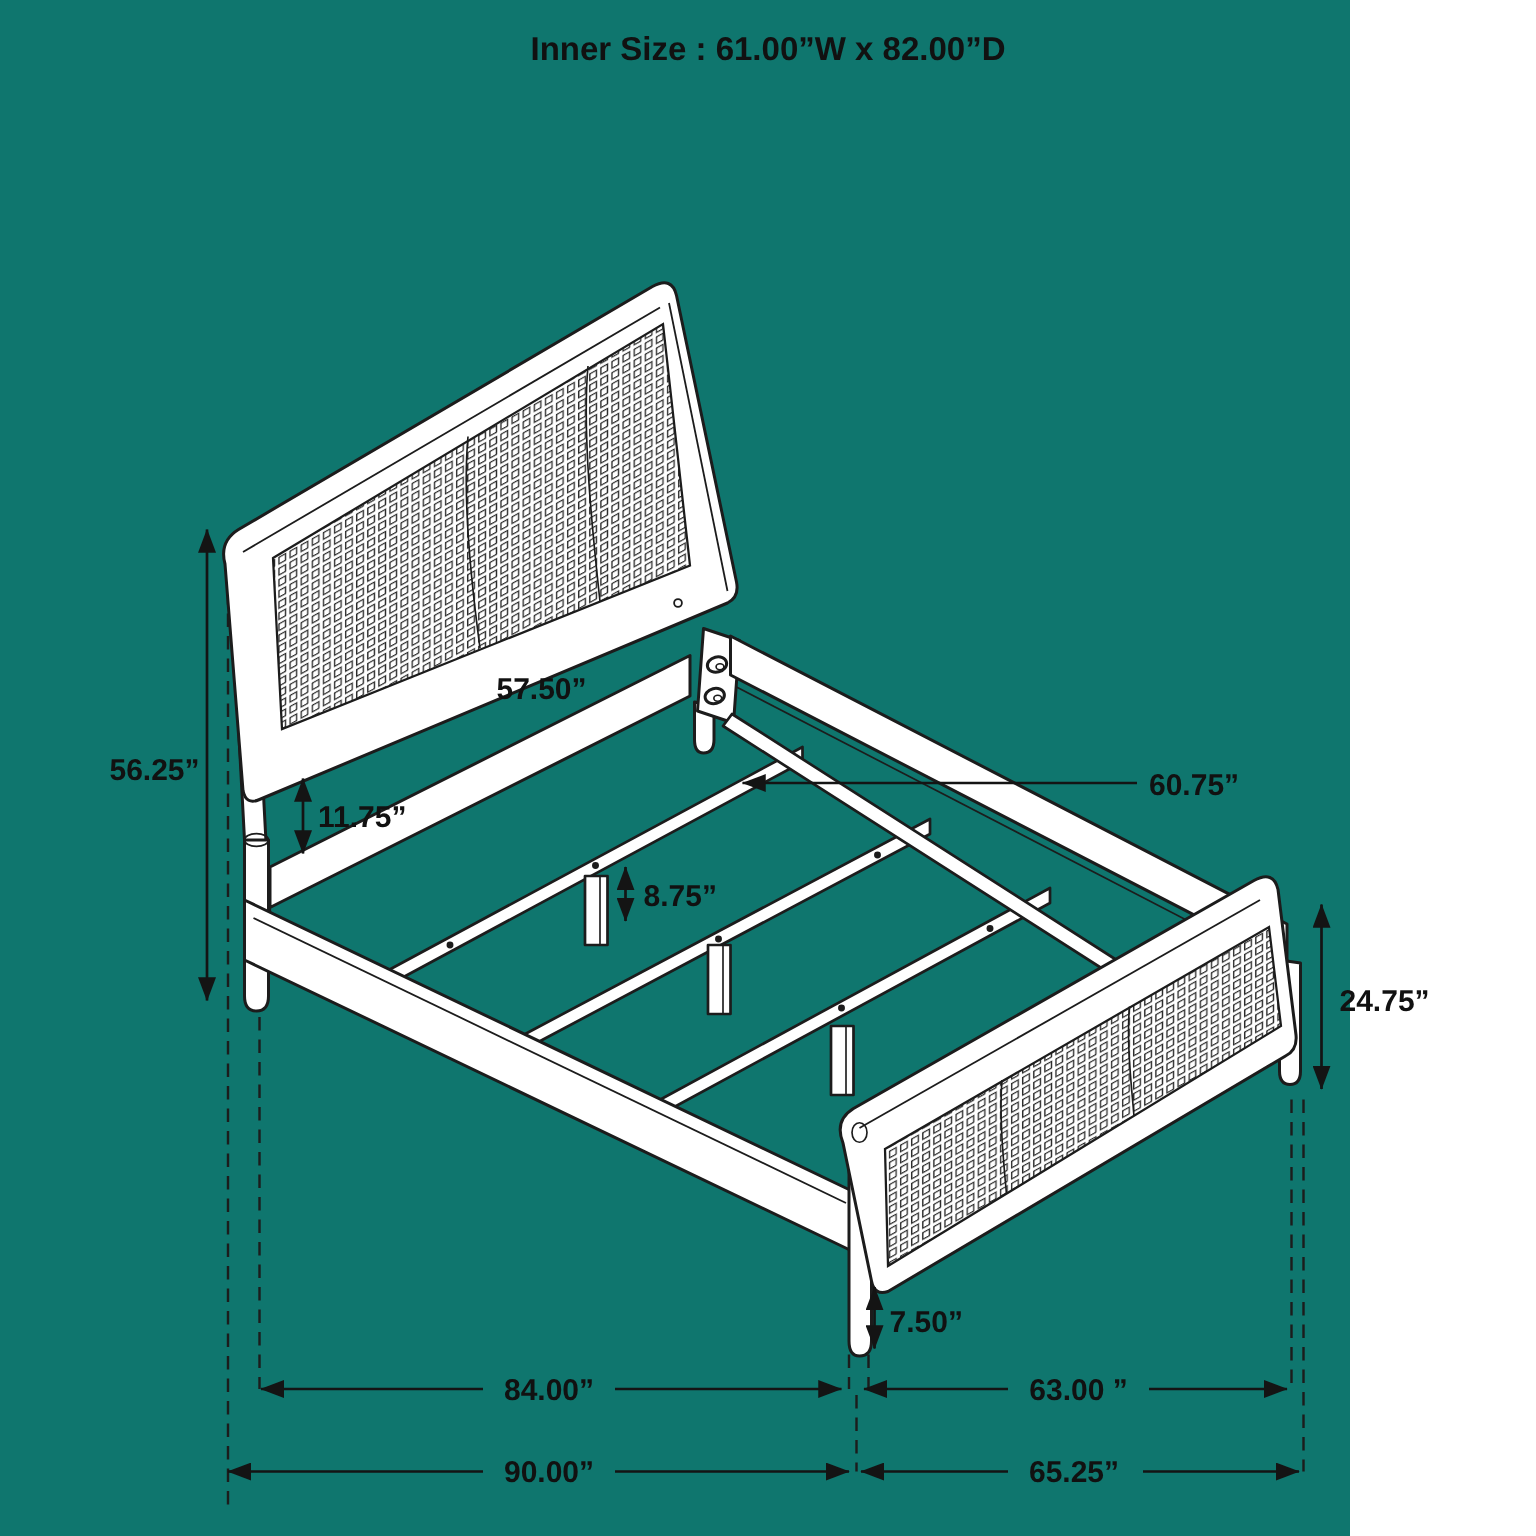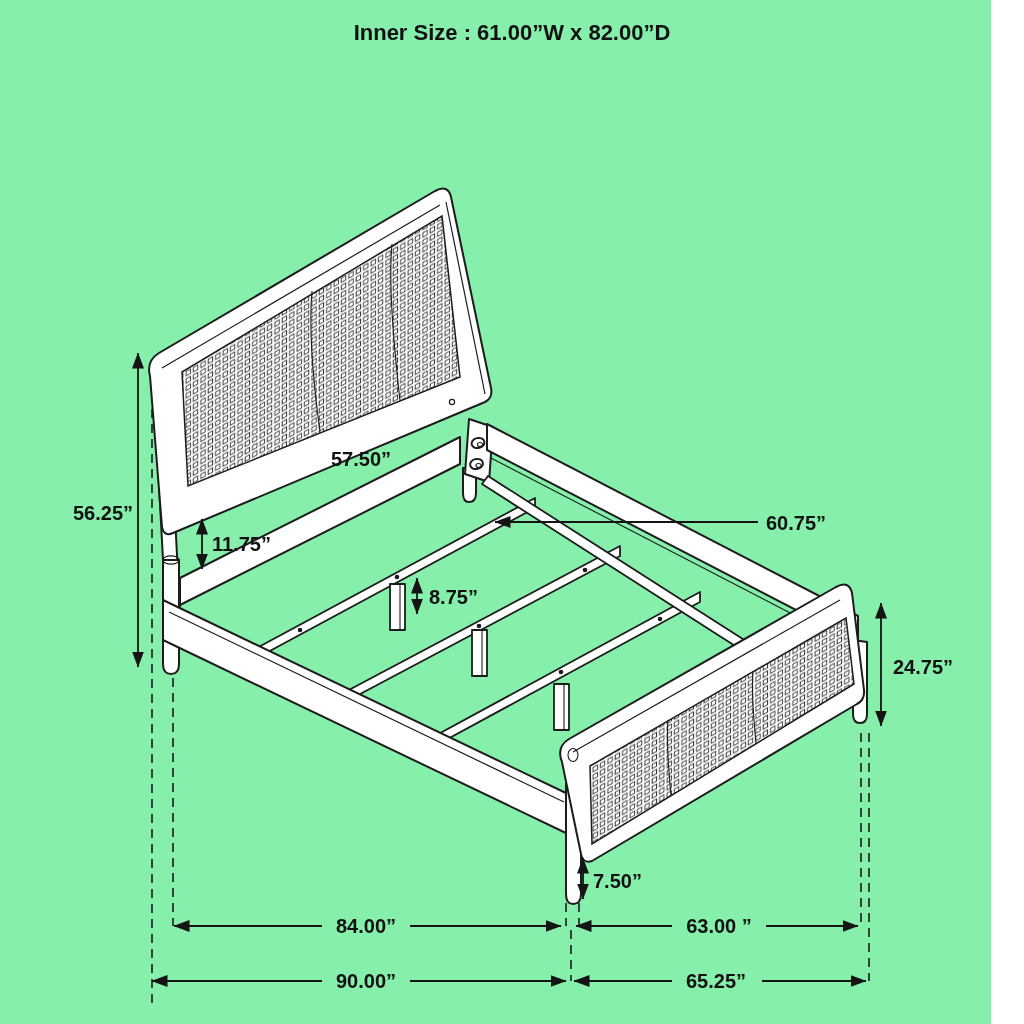--- a/index.html
+++ b/index.html
@@ -1,16 +1,16 @@
 <!DOCTYPE html>
 <html><head>
 <meta charset="utf-8">
 <style>
   html,body{margin:0;padding:0;background:#ffffff;}
-  .stage{width:991px;height:1024px;position:relative;background:#86efac;font-family:"Liberation Sans",sans-serif;}
+  .stage{width:900px;height:1024px;position:relative;background:#0f766e;font-family:"Liberation Sans",sans-serif;}
   svg{display:block;}
   .ln{stroke:#1c1c1c;stroke-width:2;fill:none;stroke-linejoin:round;stroke-linecap:round;}
   .lnf{stroke:#1c1c1c;stroke-width:2;fill:#ffffff;stroke-linejoin:round;stroke-linecap:round;}
   .thin{stroke:#1c1c1c;stroke-width:1.2;fill:none;}
   .ledge{stroke:#1c1c1c;stroke-width:1.1;fill:none;}
   .dash{stroke:#1c1c1c;stroke-width:1.6;fill:none;stroke-dasharray:9 6;}
   .dimln{stroke:#141414;stroke-width:1.8;fill:none;}
   .dot{fill:#1c1c1c;stroke:none;}
   .meshfill{fill:url(#cane);stroke:#1c1c1c;stroke-width:1.5;}
   .meshback{fill:#ffffff;stroke:none;}

